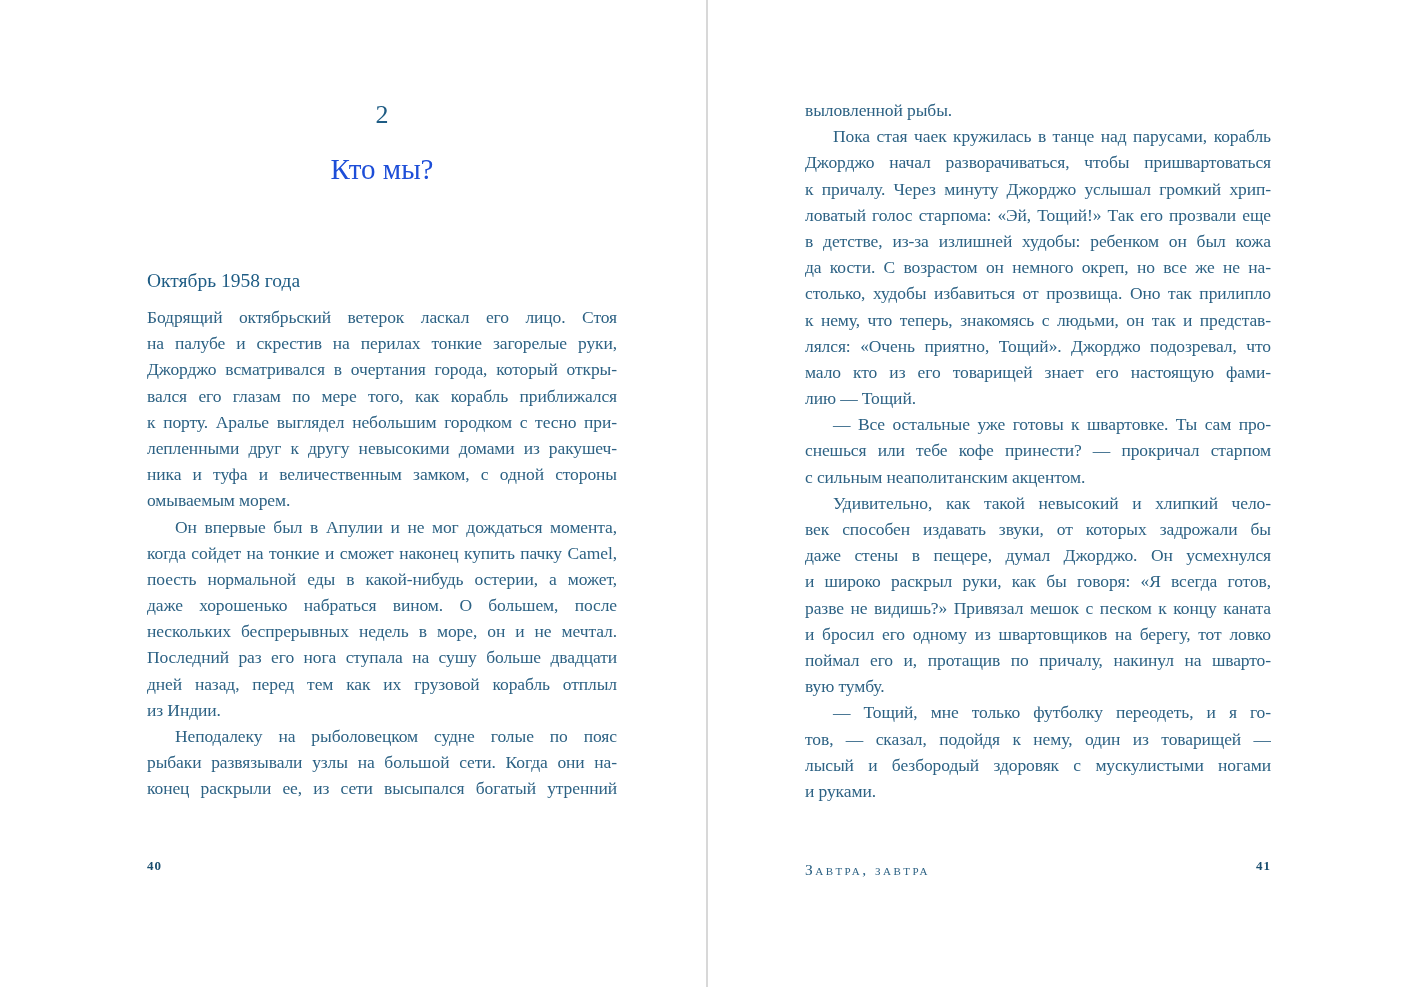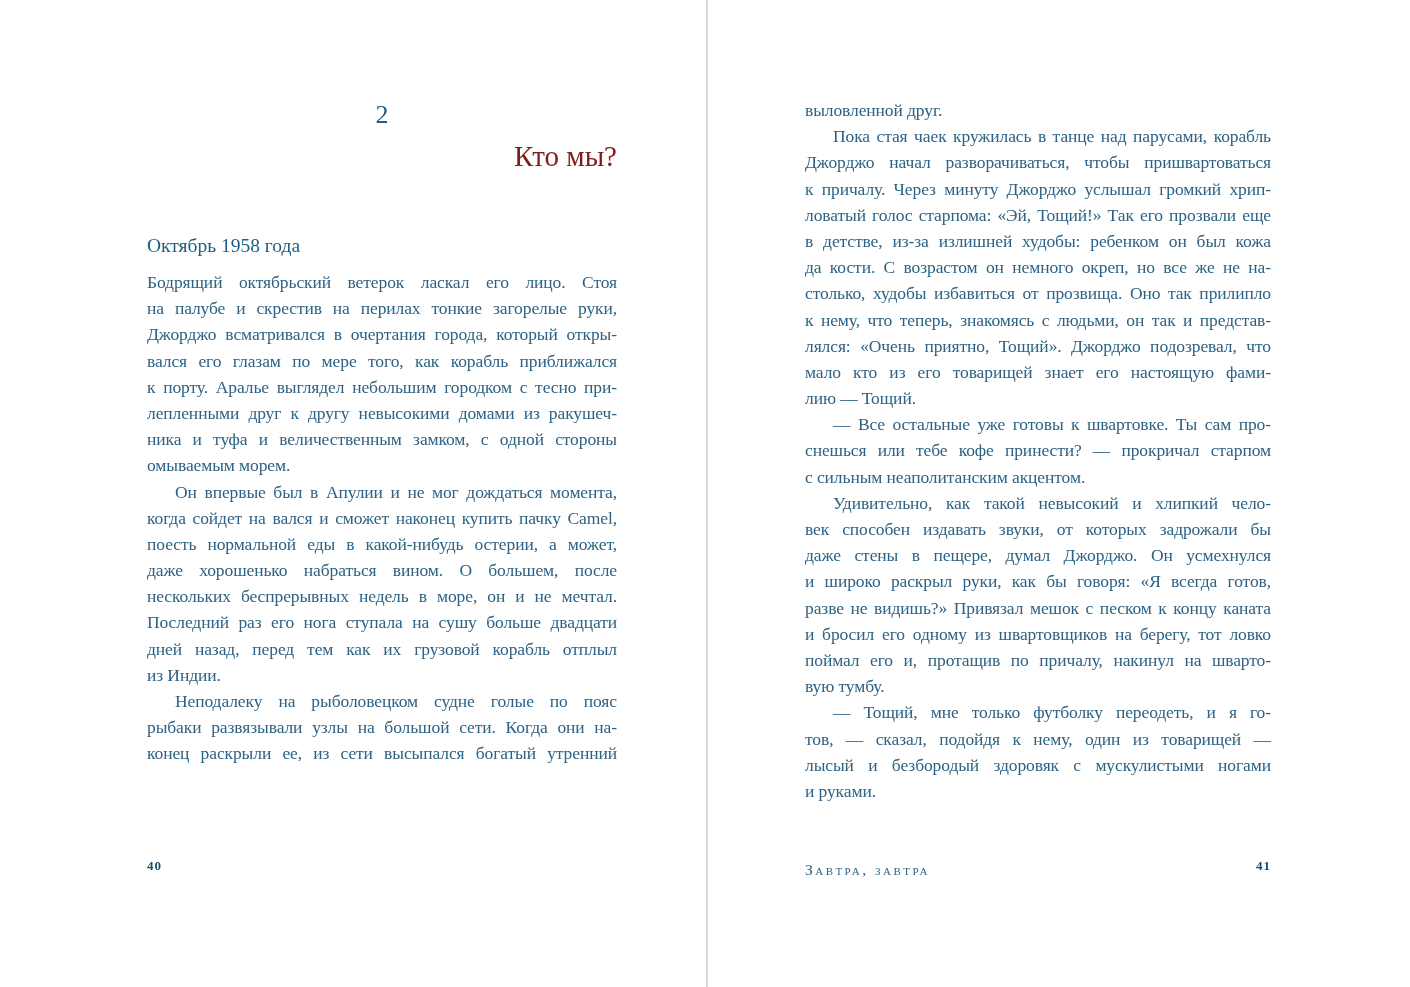--- a/index.html
+++ b/index.html
@@ -32,28 +32,28 @@
   .page.right { left: 805px; width: 466px; }
 
   .chapter-number {
     margin-top: 97px;
     text-align: center;
     font-size: 26px;
     line-height: 36px;
     color: #1e5c84;
   }
   .chapter-title {
-    margin-top: 4px;
-    text-align: right;
+    margin-top: 17px;
+    text-align: center;
     font-size: 29px;
     line-height: 38px;
-    color: #7f1d1d;
+    color: #1d4ed8;
   }
   .section-heading {
-    margin-top: 57px;
+    margin-top: 79px;
     font-size: 19.5px;
     line-height: 27px;
     color: #1e5c84;
   }
   .page.left  .page-body { margin-top: 13px; }
   .page.right .page-body { margin-top: 100px; }
 
   .line {
     height: 26.2px;
     overflow: hidden;
@@ -102,37 +102,37 @@
     <div class="page-body">
         <div class="line">Бодрящий октябрьский ветерок ласкал его лицо. Стоя</div>
         <div class="line">на палубе и скрестив на перилах тонкие загорелые руки,</div>
         <div class="line">Джорджо всматривался в очертания города, который откры-</div>
         <div class="line">вался его глазам по мере того, как корабль приближался</div>
         <div class="line">к порту. Аралье выглядел небольшим городком с тесно при-</div>
         <div class="line">лепленными друг к другу невысокими домами из ракушеч-</div>
         <div class="line">ника и туфа и величественным замком, с одной стороны</div>
         <div class="line last">омываемым морем.</div>
         <div class="line indent">Он впервые был в Апулии и не мог дождаться момента,</div>
-        <div class="line">когда сойдет на вался и сможет наконец купить пачку Camel,</div>
+        <div class="line">когда сойдет на тонкие и сможет наконец купить пачку Camel,</div>
         <div class="line">поесть нормальной еды в какой-нибудь остерии, а может,</div>
         <div class="line">даже хорошенько набраться вином. О большем, после</div>
         <div class="line">нескольких беспрерывных недель в море, он и не мечтал.</div>
         <div class="line">Последний раз его нога ступала на сушу больше двадцати</div>
         <div class="line">дней назад, перед тем как их грузовой корабль отплыл</div>
         <div class="line last">из Индии.</div>
         <div class="line indent">Неподалеку на рыболовецком судне голые по пояс</div>
         <div class="line">рыбаки развязывали узлы на большой сети. Когда они на-</div>
         <div class="line">конец раскрыли ее, из сети высыпался богатый утренний</div>
       </div>
     <div class="page-number pn-left">40</div>
   </section>
 
   <section class="page right">
     <div class="page-body">
-        <div class="line last">выловленной друг.</div>
+        <div class="line last">выловленной рыбы.</div>
         <div class="line indent">Пока стая чаек кружилась в танце над парусами, корабль</div>
         <div class="line">Джорджо начал разворачиваться, чтобы пришвартоваться</div>
         <div class="line">к причалу. Через минуту Джорджо услышал громкий хрип-</div>
         <div class="line">ловатый голос старпома: «Эй, Тощий!» Так его прозвали еще</div>
         <div class="line">в детстве, из-за излишней худобы: ребенком он был кожа</div>
         <div class="line">да кости. С возрастом он немного окреп, но все же не на-</div>
         <div class="line">столько, худобы избавиться от прозвища. Оно так прилипло</div>
         <div class="line">к нему, что теперь, знакомясь с людьми, он так и представ-</div>
         <div class="line">лялся: «Очень приятно, Тощий». Джорджо подозревал, что</div>
         <div class="line">мало кто из его товарищей знает его настоящую фами-</div>

